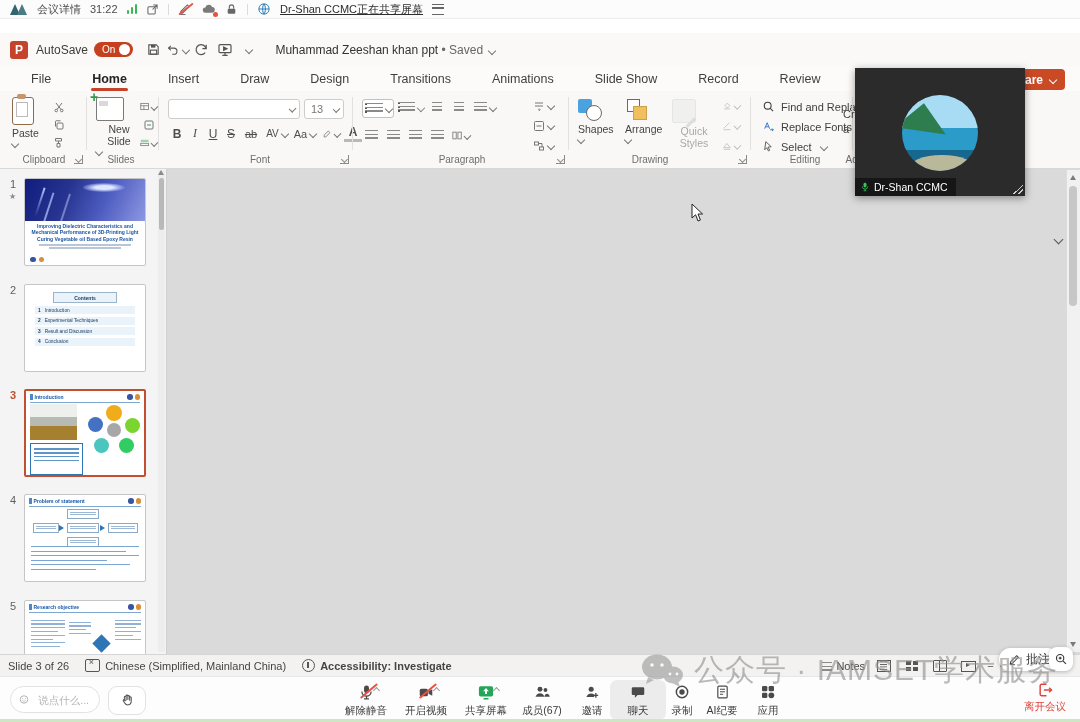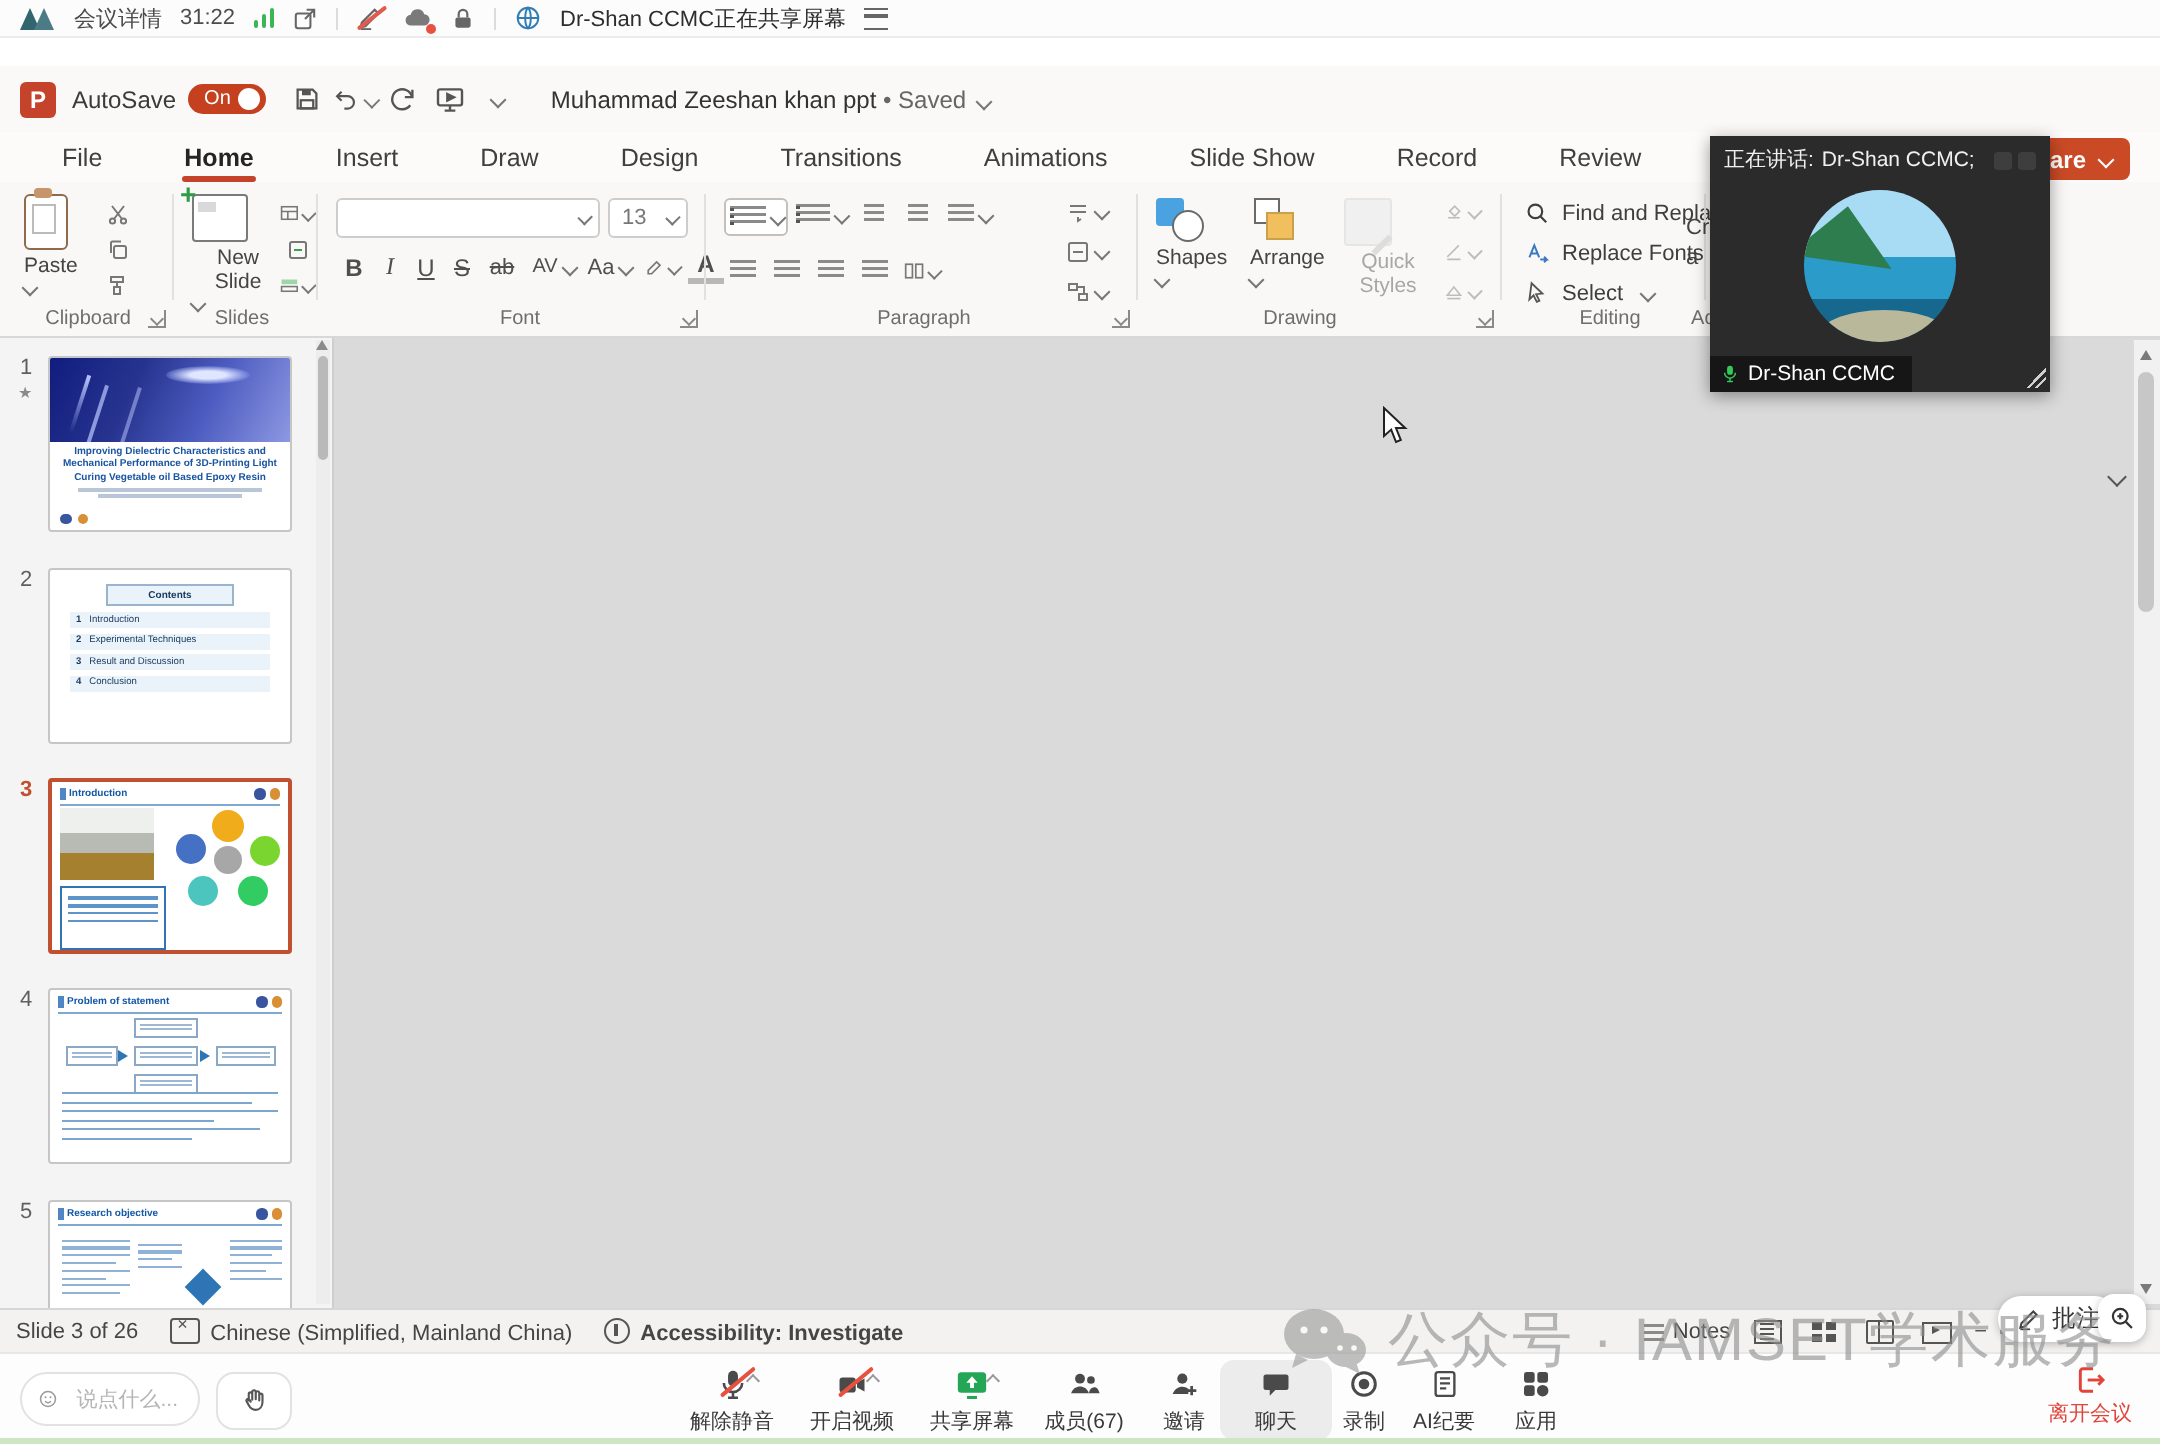--- a/index.html
+++ b/index.html
@@ -14,21 +14,21 @@
   .tm-logo:before,.tm-logo:after{content:"";position:absolute;bottom:0;width:0;height:0;border-style:solid;}
   .tm-logo:before{left:0;border-width:0 5px 11px 5px;border-color:transparent transparent #33656f transparent;}
   .tm-logo:after{left:7px;border-width:0 5px 11px 5px;border-color:transparent transparent #4b7b85 transparent;}
   .sig{display:inline-flex;align-items:flex-end;gap:1.5px;height:10px;}
   .sig i{display:block;width:2.5px;background:#3cb554;border-radius:1px;}
   .sig i:nth-child(1){height:4px}.sig i:nth-child(2){height:7px}.sig i:nth-child(3){height:10px}
   .tb-sep{width:1px;height:11px;background:#dcdcdc;}
   .slashed{position:relative;}
   .slashed:after{content:"";position:absolute;left:-1px;top:6px;width:18px;height:2px;background:#e05a4e;transform:rotate(-38deg);border-radius:1px;}
   .red-dot{position:absolute;right:-2px;bottom:-1px;width:5px;height:5px;border-radius:50%;background:#e8503f;}
-  #sharing-text{color:#2d2d2d;}
+  #sharing-text{color:#2d2d2d;text-decoration:underline;}
   .hamb{display:inline-block;width:12px;height:9px;border-top:1.6px solid #666;border-bottom:1.6px solid #666;position:relative;}
   .hamb:after{content:"";position:absolute;left:0;top:2.6px;width:100%;height:1.6px;background:#666;}
   
   #titlebar{position:absolute;left:0;top:33px;width:1080px;height:33px;background:#faf9f8;display:flex;align-items:center;font-size:12px;color:#3b3b3b;z-index:4;}
   .ppt-logo{width:18px;height:18px;border-radius:3px;background:#c4432a;color:#fff;font-weight:bold;font-size:12px;display:flex;align-items:center;justify-content:center;margin:0 8px 0 10px;}
   #autosave-toggle{display:inline-flex;align-items:center;gap:4px;background:#c4401f;border-radius:9px;height:15px;padding:0 3px 0 8px;color:#fff;font-size:10px;margin:0 8px 0 6px;}
   #autosave-toggle .knob{width:11px;height:11px;border-radius:50%;background:#fff;}
   .qat{width:22px;height:22px;display:flex;align-items:center;justify-content:center;color:#555;margin:0 1px;}
   #doc-title{margin-left:14px;white-space:nowrap;color:#333;}
   #doc-title .dim{color:#666;}
@@ -895,28 +895,20 @@
     </svg>
   <span>批注</span>
 </div>
 <div id="zoom-pill">
   <svg width="14" height="14" viewBox="0 0 24 24">
       <use href="#s-magplus"></use>
     </svg>
 </div>
 
 <div id="speaker-overlay">
-  <div class="toprow">
-    <span>正在讲话:</span>
-    <span>Dr-Shan CCMC;</span>
-    <span class="ovl-icons">
-        <i></i>
-        <i></i>
-      </span>
-  </div>
   <div id="av">
     <span class="mtn"></span>
       <span class="sand"></span>
   </div>
   <div id="name-chip">
     <svg class="mic-dot" width="10" height="10" viewBox="0 0 24 24">
         <use href="#s-mic"></use>
       </svg>
     <span>Dr-Shan CCMC</span>
   </div>

